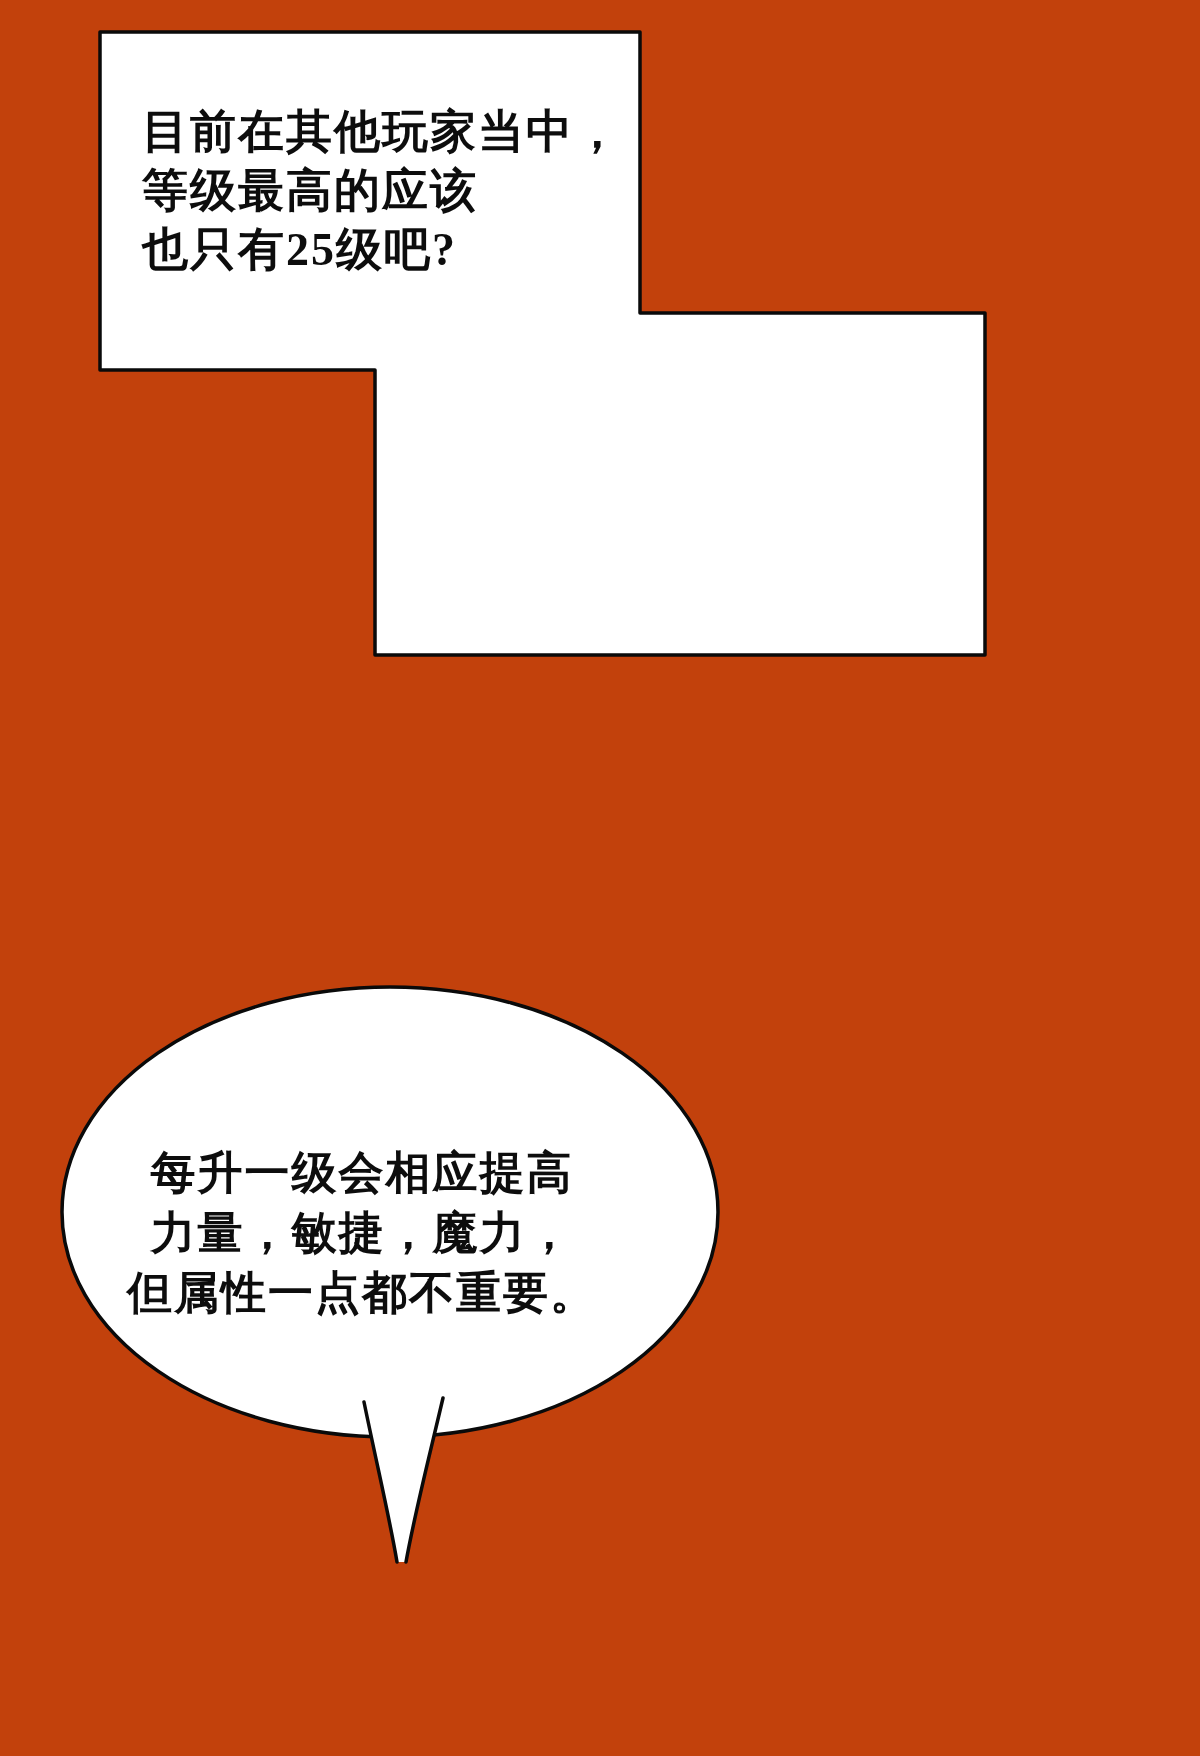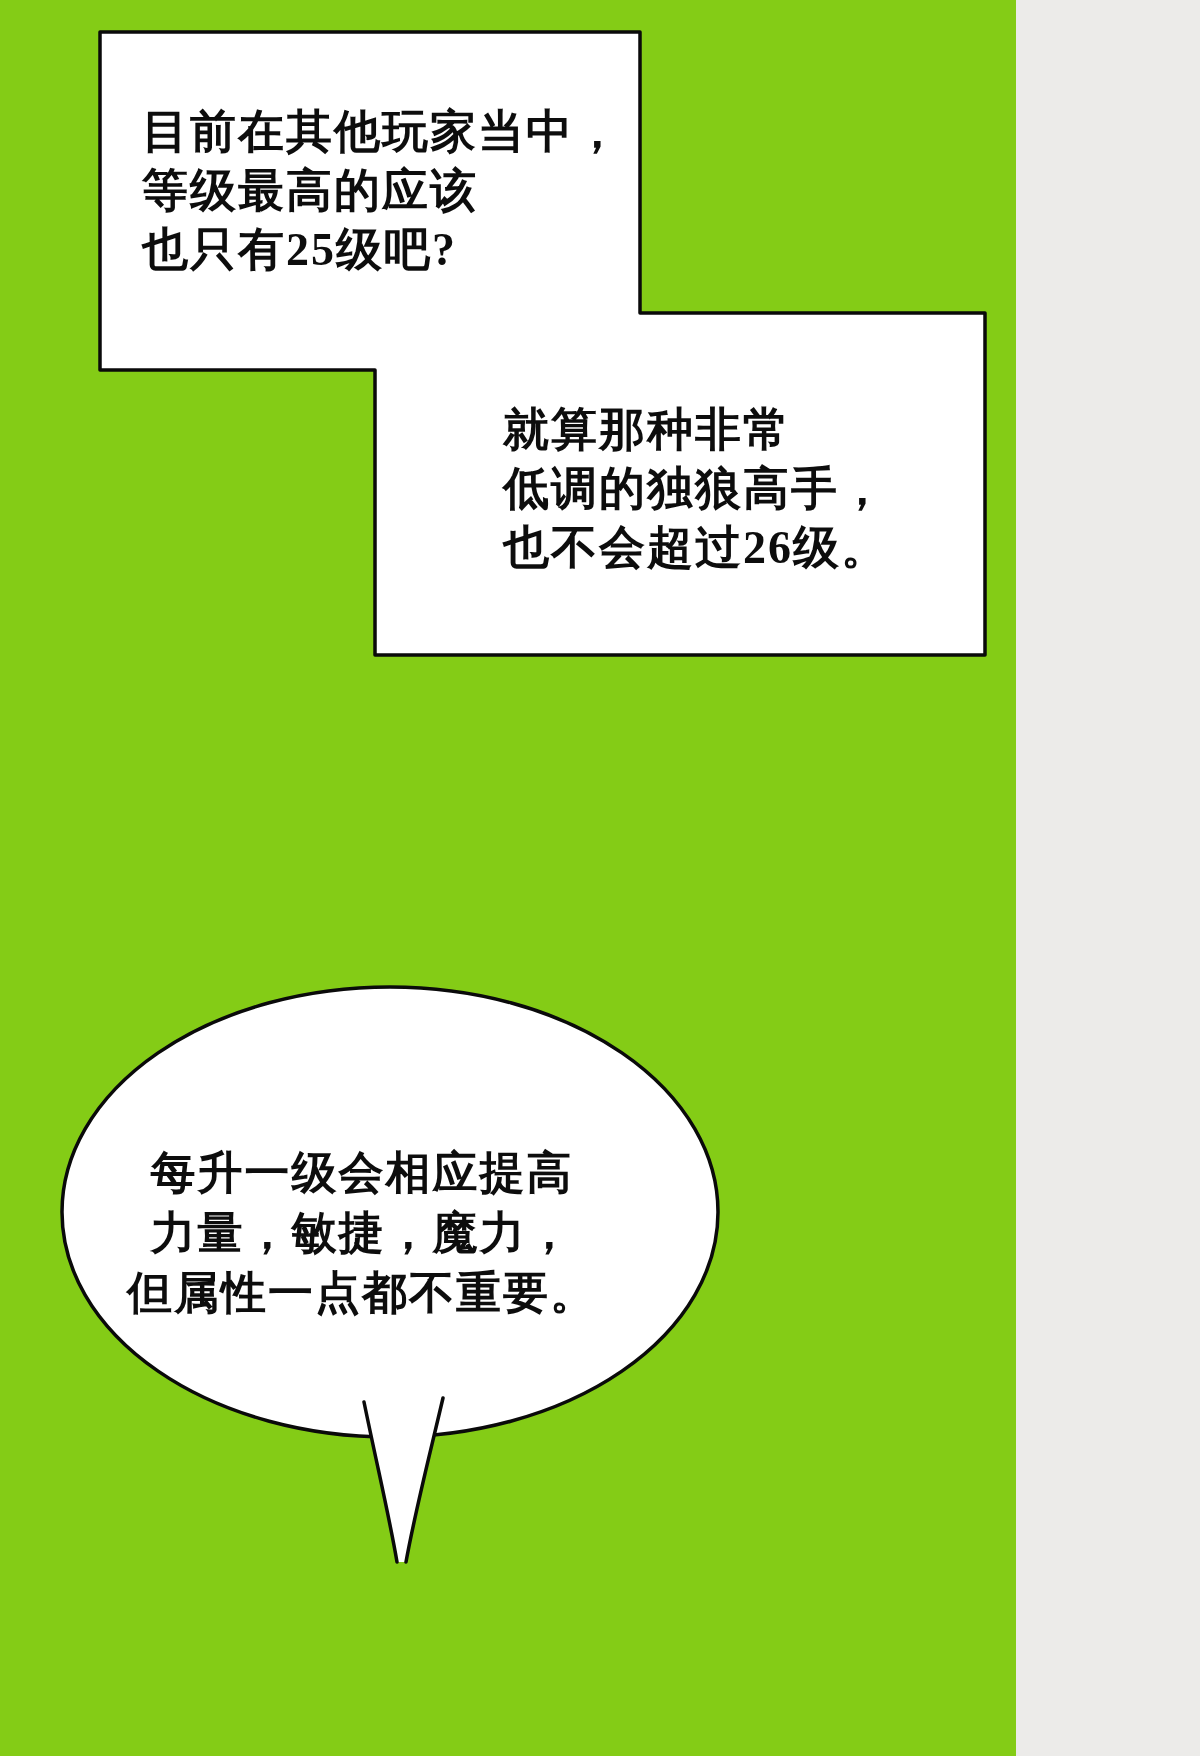--- a/index.html
+++ b/index.html
@@ -2,23 +2,23 @@
 <html><head>
 <meta charset="utf-8">
 <style>
   html, body {
     margin: 0;
     padding: 0;
     background: #ecebe9;
   }
   .page {
     position: relative;
-    width: 1016px;
+    width: 1200px;
     height: 1756px;
-    background: #84cc16;
+    background: #c2410c;
     overflow: hidden;
     font-family: "Liberation Serif", serif;
   }
   .art {
     position: absolute;
     left: 0;
     top: 0;
     width: 1200px;
     height: 1756px;
     display: block;
@@ -84,21 +84,18 @@
     <path class="tail-fill" d="M 364 1402 C 378 1470 390 1520 397 1562 L 406 1562 C 415 1512 428 1462 443 1398 Z"></path>
 
     <path class="tail-stroke" d="M 364 1402 C 378 1470 390 1520 397 1562"></path>
     <path class="tail-stroke" d="M 443 1398 C 428 1462 415 1512 406 1562"></path>
   </svg>
 
   <div class="speech-text t1">目前在其他玩家当中，
 等级最高的应该
 也只有25级吧?</div>
 
-  <div class="speech-text t2">就算那种非常
-低调的独狼高手，
-也不会超过26级。</div>
 
   <div class="speech-text t3">每升一级会相应提高
 力量，敏捷，魔力，
 但属性一点都不重要。</div>
 
 </div>
 
 </body></html>

